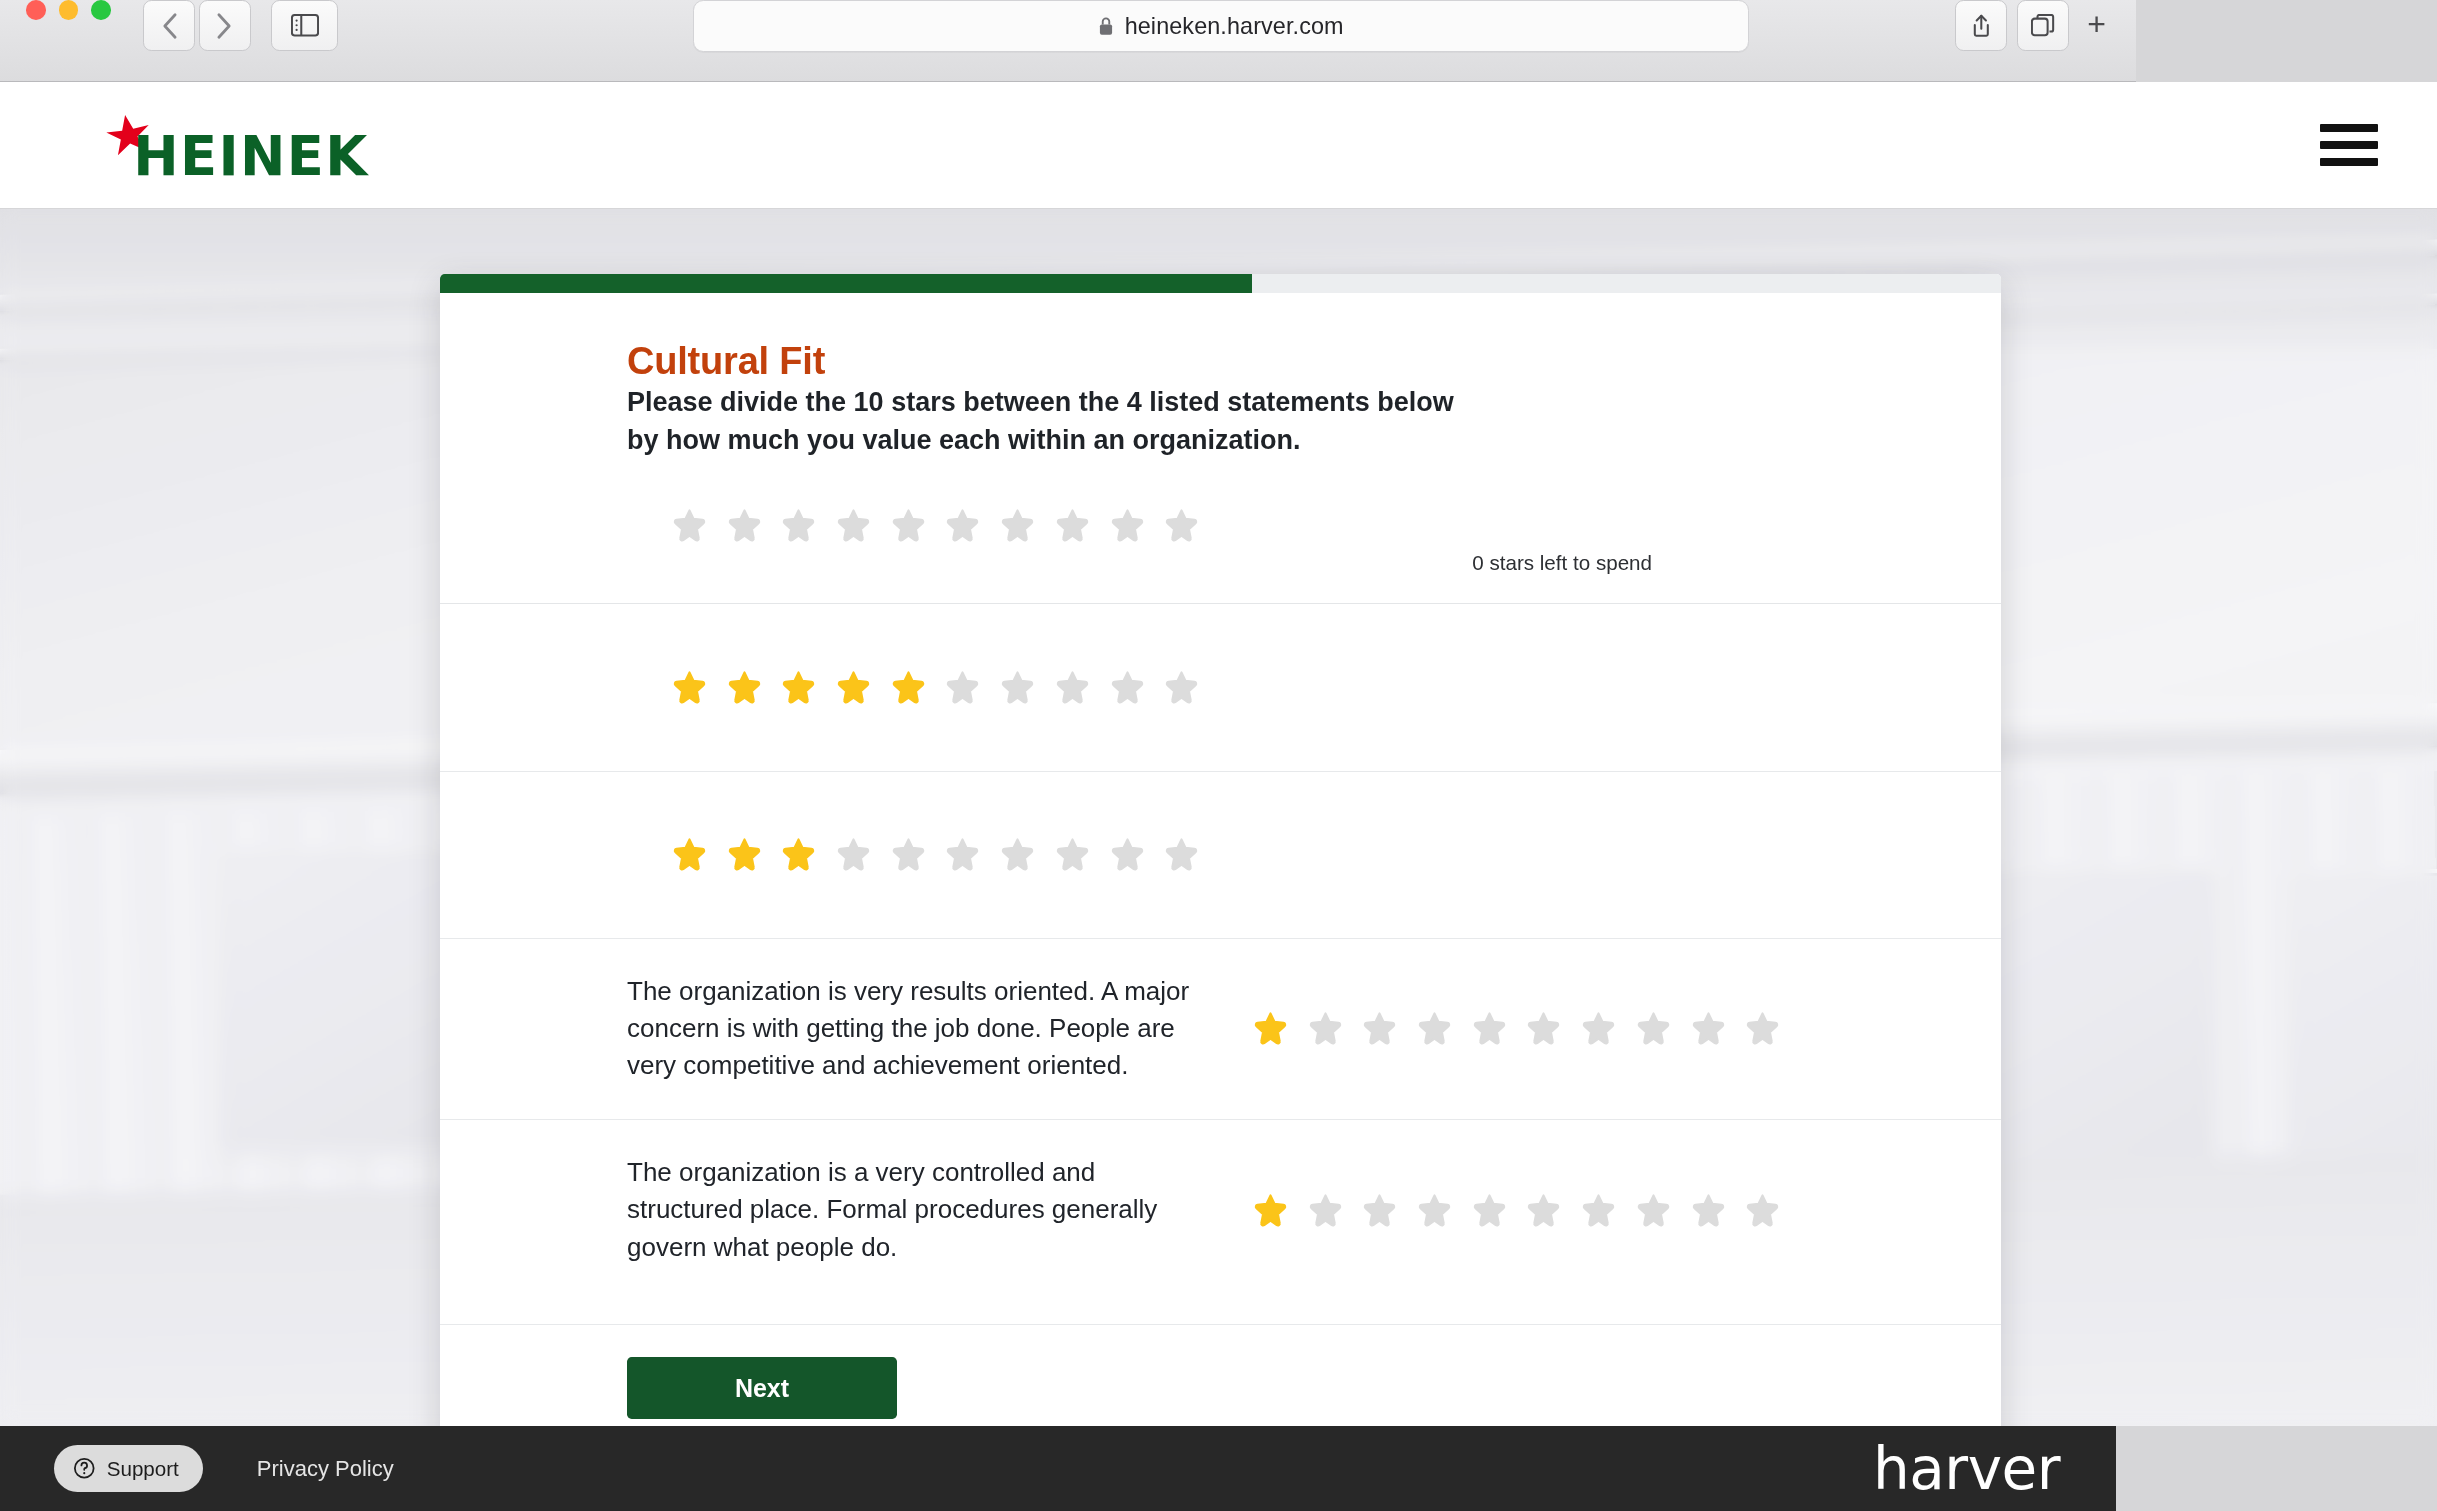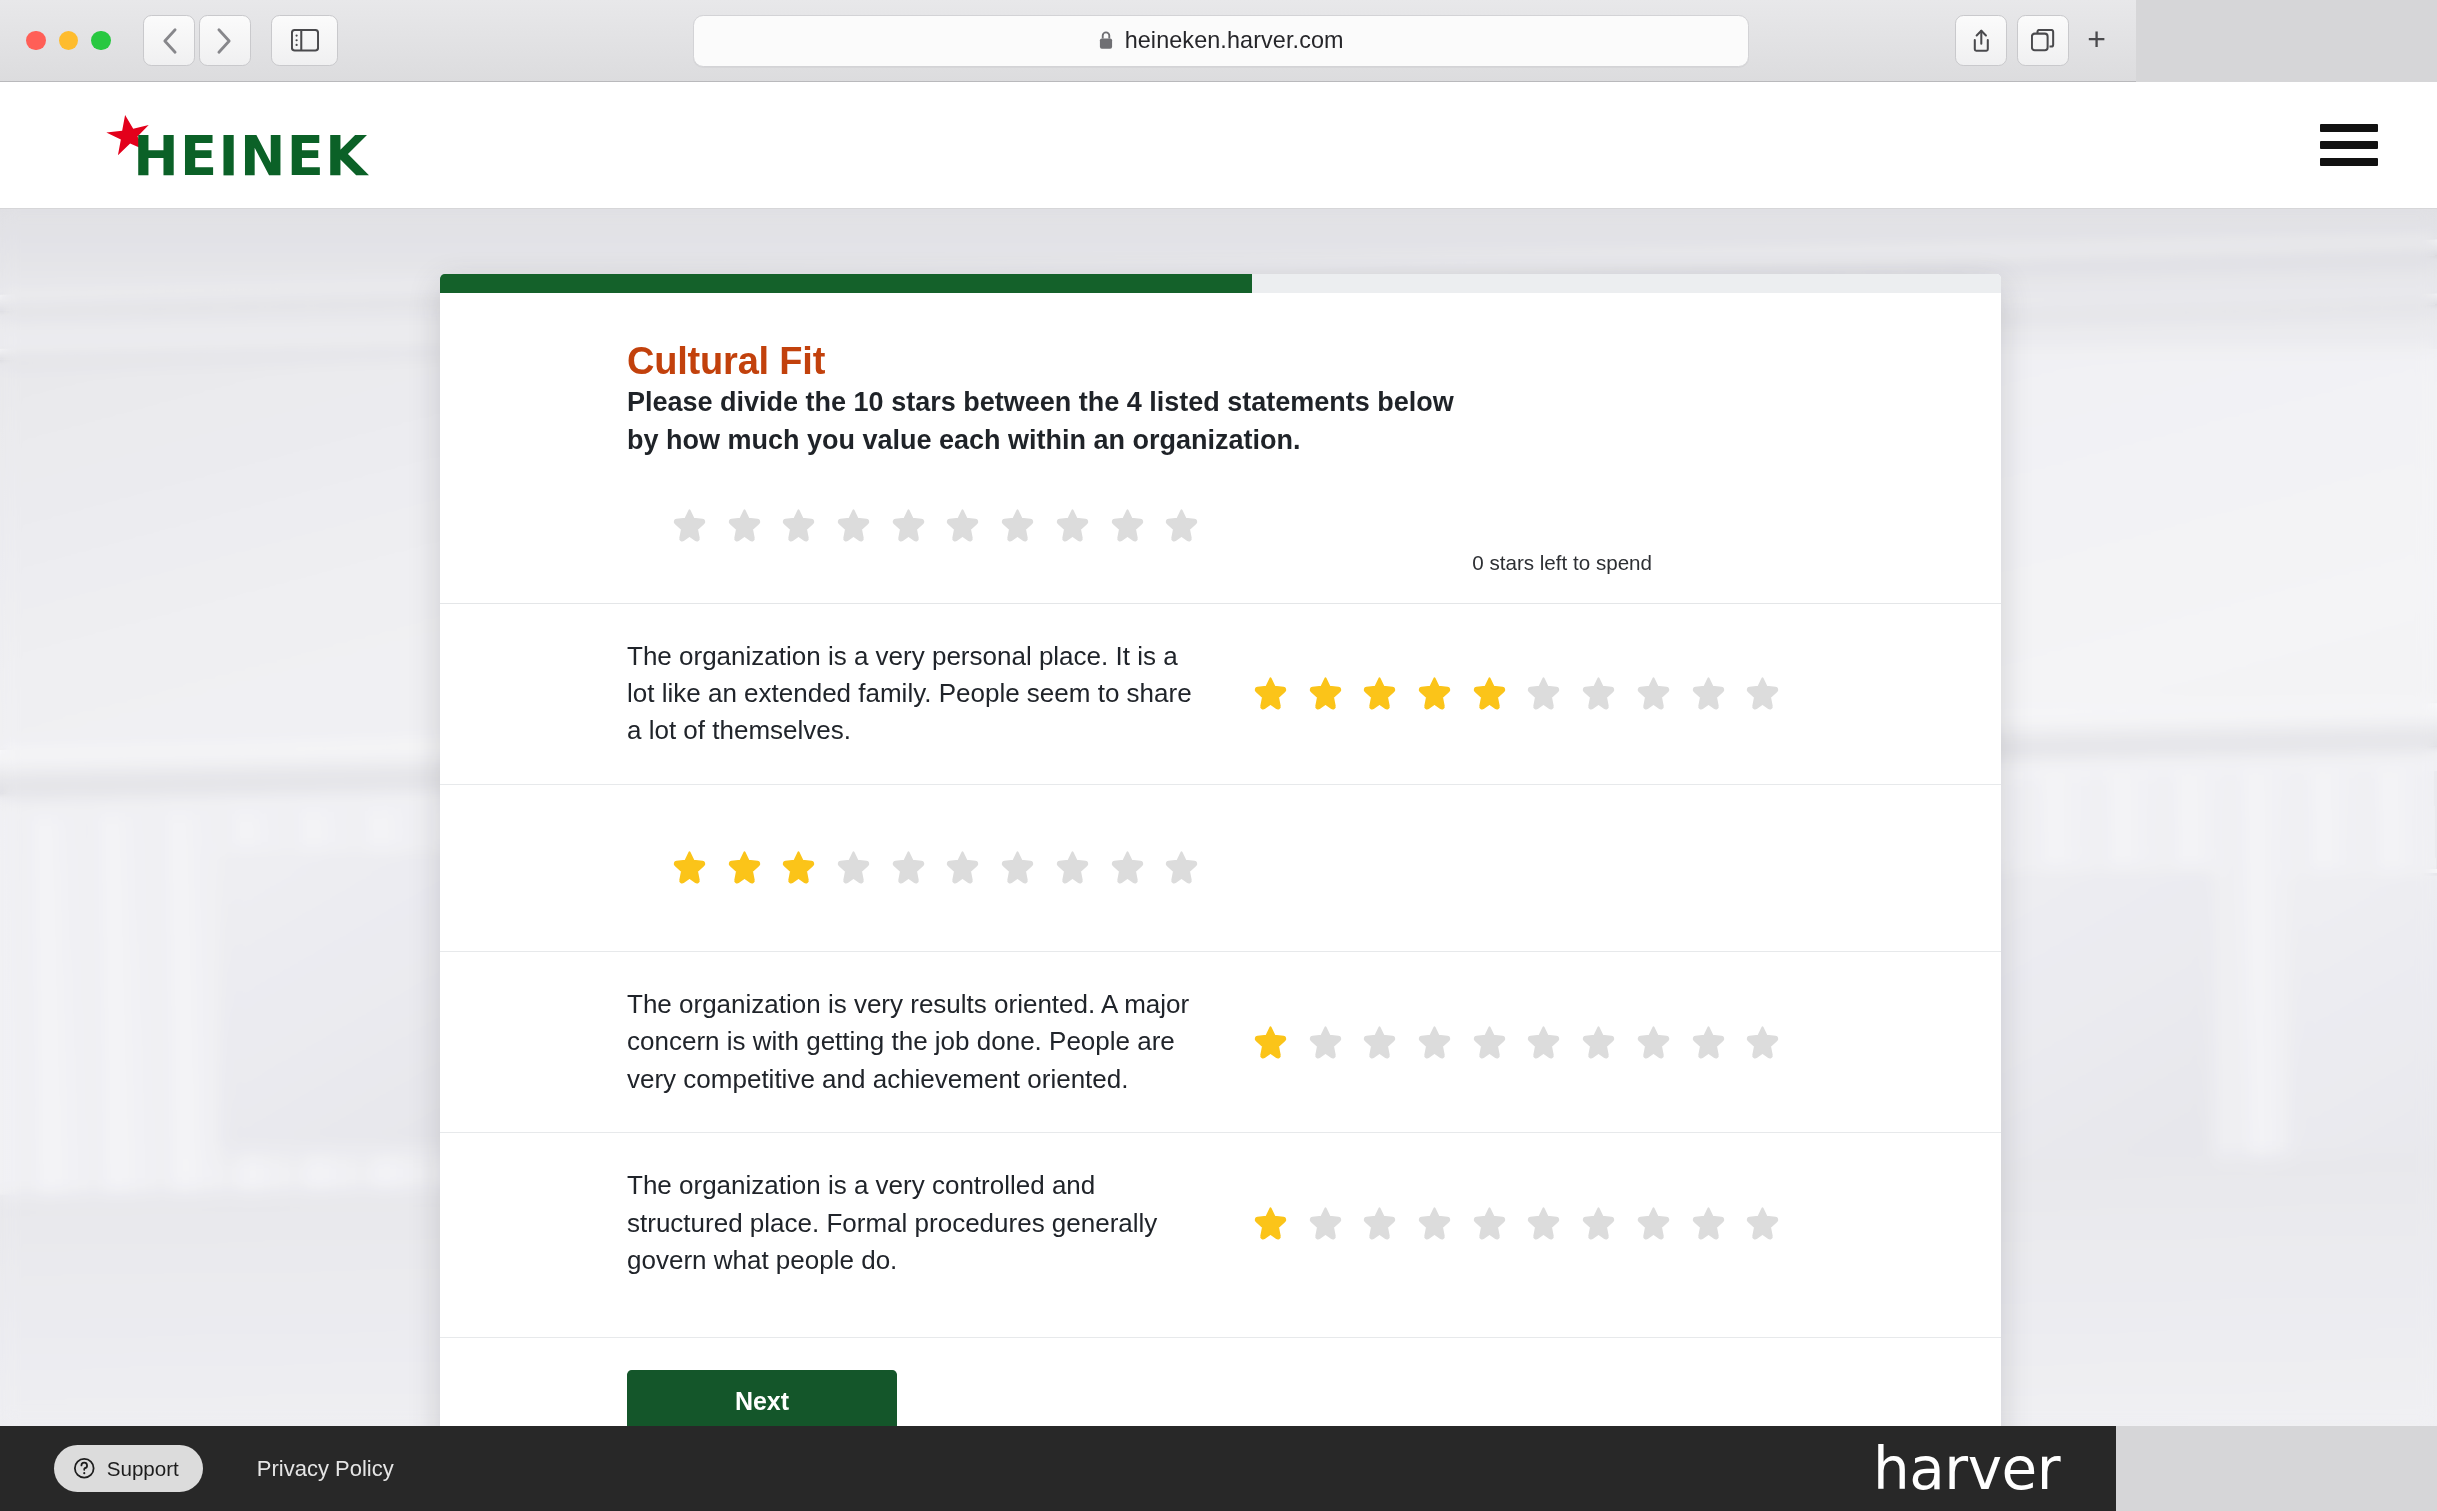--- a/index.html
+++ b/index.html
@@ -13,21 +13,21 @@
 
   
   .browser-chrome {
     position: absolute;
     top: 0; left: 0;
     width: 2136px;
     height: 82px;
     background: linear-gradient(#e8e8ea, #dcdcde);
     border-bottom: 0.9px solid #b9b9bc;
     display: flex;
-    align-items: center;
+    align-items: flex-start;
   }
   .traffic-lights {
     display: flex;
     align-items: center;
     gap: 13px;
     margin-left: 26px;
   }
   .tl {
     width: 19.7px; height: 19.7px; border-radius: 50%;
     display: block;
@@ -435,21 +435,20 @@
           <path d="M12 1.8 l3.05 6.5 6.95 .85 a1.5 1.5 0 0 1 .85 2.6 l-5.1 4.6 1.35 6.9 a1.5 1.5 0 0 1 -2.25 1.6 L12 21.3 l-4.85 3.55 a1.5 1.5 0 0 1 -2.25 -1.6 l1.35 -6.9 -5.1 -4.6 a1.5 1.5 0 0 1 .85 -2.6 l6.95 -.85 Z" fill="#dcdcdc" stroke="#dcdcdc" stroke-width="1.6" stroke-linejoin="round"></path>
         </svg>
       </div>
     <div class="budget-left">0 stars left to spend</div>
   </div>
 
   <div class="card-divider"></div>
 
   <div id="statements">
       <div class="stmt-row">
-        <div class="stmt-text">The organization is a very personal place. It is a lot like an extended family. People seem to share a lot of themselves.</div>
         <div class="stars">
           <svg width="35" height="35" viewBox="-1 0 26 27" class="star">
             <path d="M12 1.8 l3.05 6.5 6.95 .85 a1.5 1.5 0 0 1 .85 2.6 l-5.1 4.6 1.35 6.9 a1.5 1.5 0 0 1 -2.25 1.6 L12 21.3 l-4.85 3.55 a1.5 1.5 0 0 1 -2.25 -1.6 l1.35 -6.9 -5.1 -4.6 a1.5 1.5 0 0 1 .85 -2.6 l6.95 -.85 Z" fill="#fbc419" stroke="#fbc419" stroke-width="1.6" stroke-linejoin="round"></path>
           </svg>
           <svg width="35" height="35" viewBox="-1 0 26 27" class="star">
             <path d="M12 1.8 l3.05 6.5 6.95 .85 a1.5 1.5 0 0 1 .85 2.6 l-5.1 4.6 1.35 6.9 a1.5 1.5 0 0 1 -2.25 1.6 L12 21.3 l-4.85 3.55 a1.5 1.5 0 0 1 -2.25 -1.6 l1.35 -6.9 -5.1 -4.6 a1.5 1.5 0 0 1 .85 -2.6 l6.95 -.85 Z" fill="#fbc419" stroke="#fbc419" stroke-width="1.6" stroke-linejoin="round"></path>
           </svg>
           <svg width="35" height="35" viewBox="-1 0 26 27" class="star">
             <path d="M12 1.8 l3.05 6.5 6.95 .85 a1.5 1.5 0 0 1 .85 2.6 l-5.1 4.6 1.35 6.9 a1.5 1.5 0 0 1 -2.25 1.6 L12 21.3 l-4.85 3.55 a1.5 1.5 0 0 1 -2.25 -1.6 l1.35 -6.9 -5.1 -4.6 a1.5 1.5 0 0 1 .85 -2.6 l6.95 -.85 Z" fill="#fbc419" stroke="#fbc419" stroke-width="1.6" stroke-linejoin="round"></path>
           </svg>

